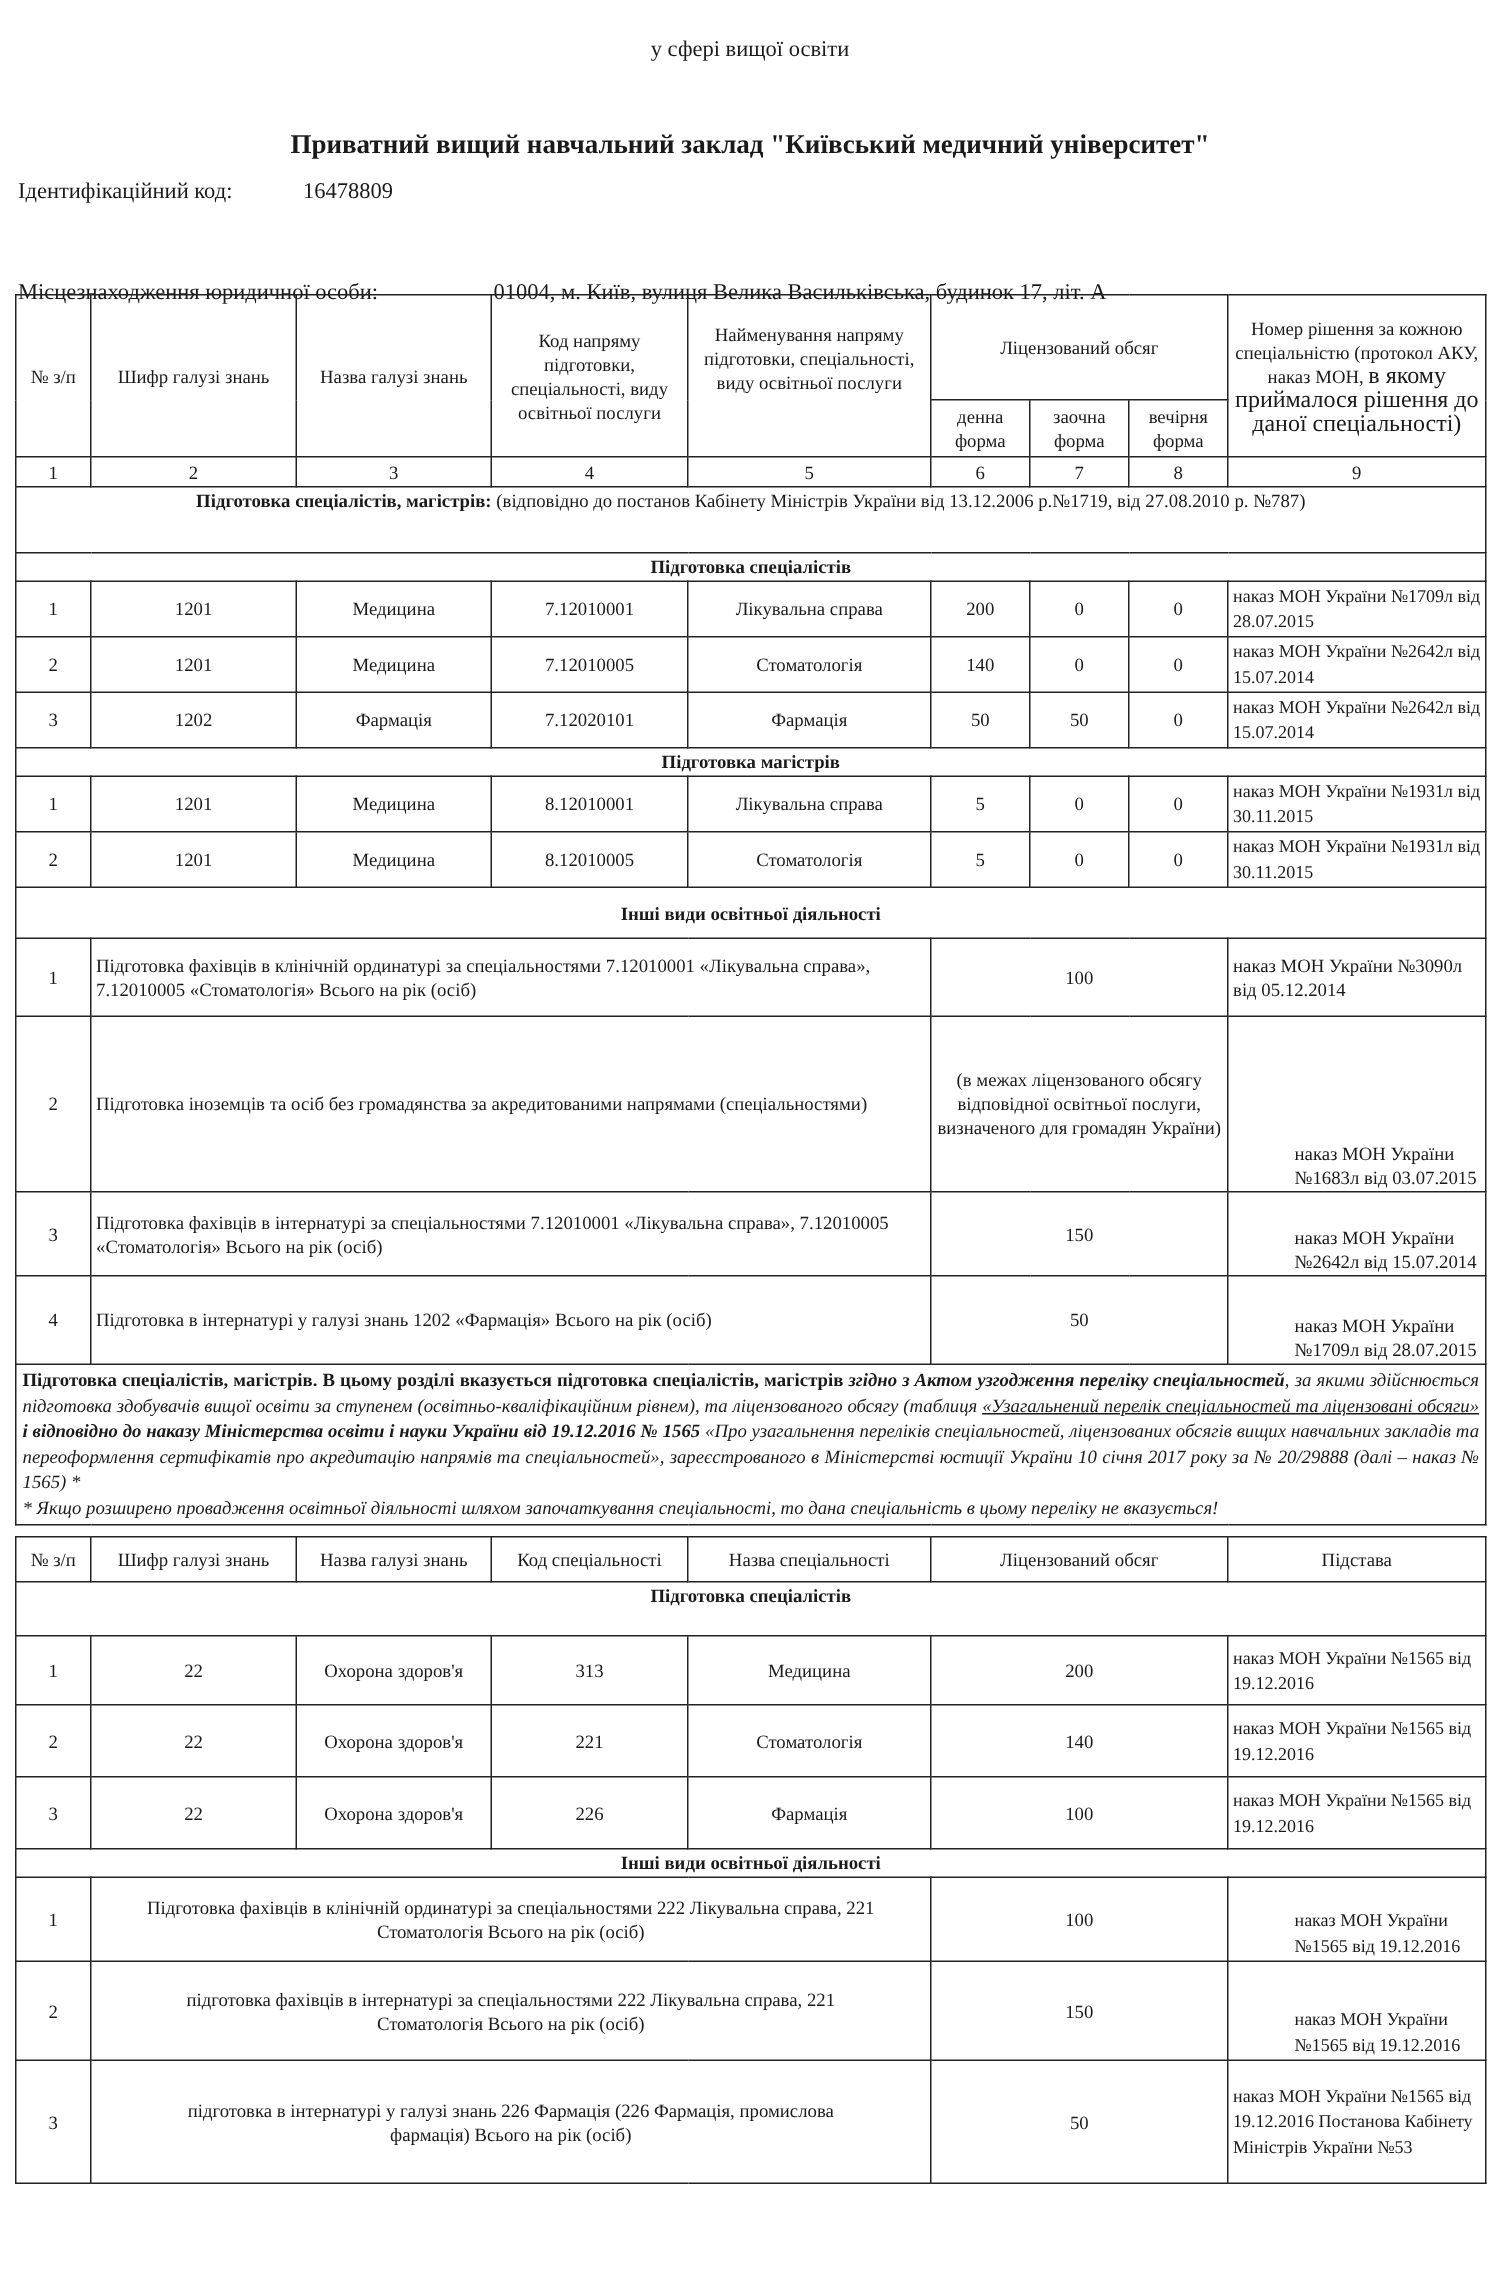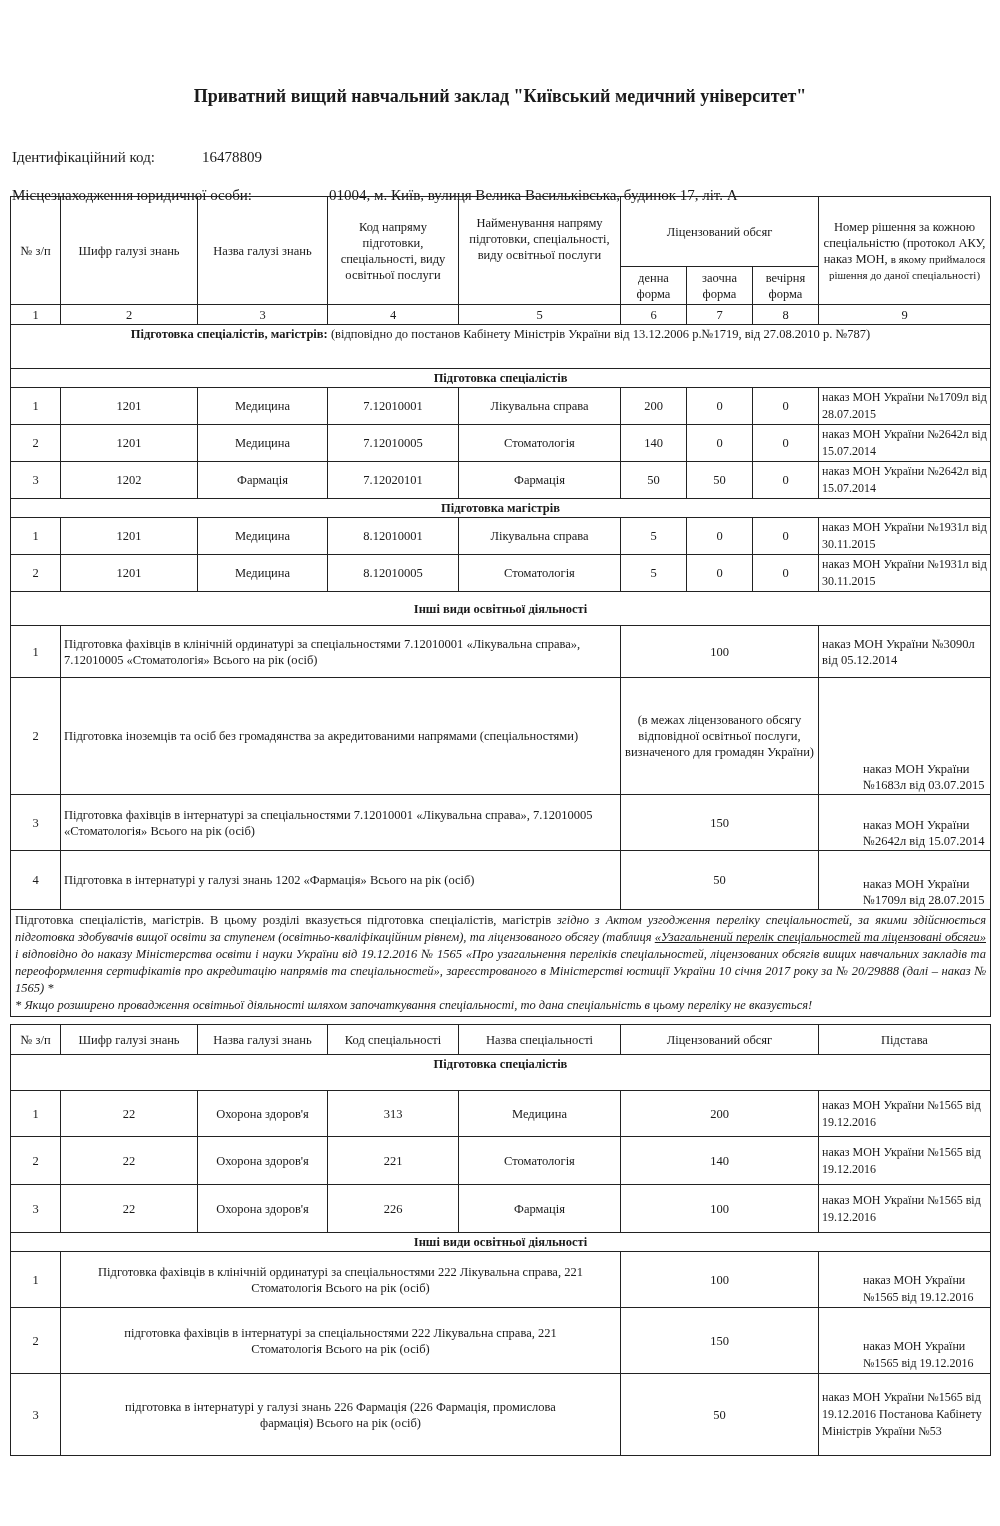--- a/index.html
+++ b/index.html
@@ -9,33 +9,34 @@
   .info { position:absolute; left:12px; font-size:15px; }
   .info .v { position:absolute; }
   table { border-collapse:collapse; position:absolute; left:10px; width:980px; table-layout:fixed; }
   td { border:1.5px solid #222; font-size:12.5px; text-align:center; vertical-align:middle; padding:1px 3px; line-height:16px; }
   td.left { text-align:left; }
   td.sm { font-size:12px; text-align:left; line-height:17px; }
   td.bold { font-weight:bold; }
   td.top { vertical-align:top; }
   td.bottom { vertical-align:bottom;padding-left:44px; }
   .note { font-size:12.5px; line-height:17px; text-align:justify; padding:2px 4px; }
-  .note b { font-weight:normal; }
+  .note b { font-weight:bold; }
   .note i { font-style:italic; }
   .u { text-decoration:underline; }
-  .tiny { font-size:11px; }
+  .tiny { font-size:16px; }
 </style>
 </head>
 <body>
 
 <div class="title1">
+  <div>у сфері вищої освіти</div>
 </div>
 <div class="title2">Приватний вищий навчальний заклад "Київський медичний університет"</div>
 
-<div class="info" style="top:120px;margin-top:29px;">
+<div class="info" style="top:120px;">
   <span>Ідентифікаційний код:</span>
   <span class="v" style="left:190px;">16478809</span>
 </div>
 <div class="info" style="top:143px;margin-top:44px;">
   <span>Місцезнаходження юридичної особи:</span>
   <span class="v" style="left:317px; white-space:nowrap;">01004, м. Київ, вулиця Велика Васильківська, будинок 17, літ. А</span>
 </div>
 
 <table style="top:196px;">
   <colgroup>

